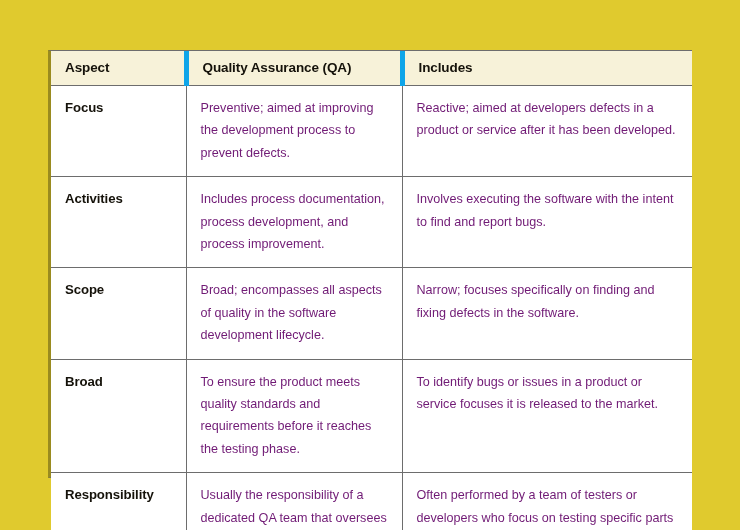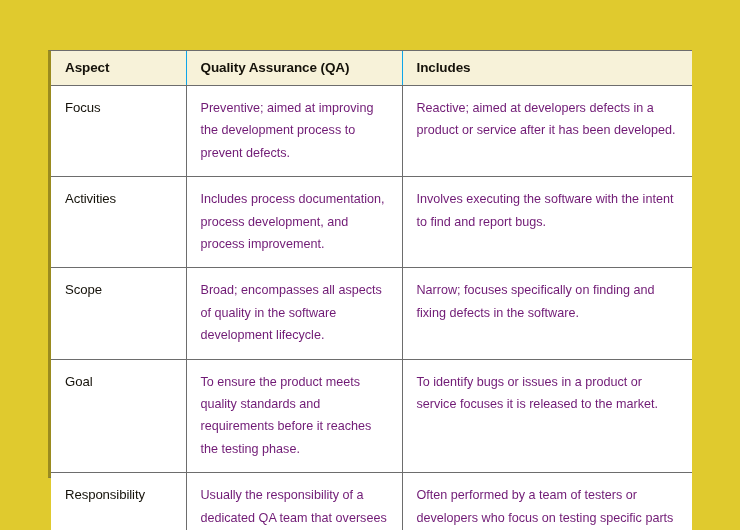--- a/index.html
+++ b/index.html
@@ -50,40 +50,40 @@
     vertical-align: middle;
     font-size: 13.5px;
     font-weight: bold;
     color: #15120a;
     padding: 9px 14px 10px 14px;
     height: 33px;
     box-sizing: border-box;
     letter-spacing: -0.1px;
   }
   table.cmp thead th + th {
-    border-left: 1px solid #0ea5e9;
+    border-left: 5px solid #0ea5e9;
   }
 
   table.cmp tbody td {
     border-top: 1px solid #6d6d6d;
     vertical-align: top;
     padding: 11px 14px 12px 14px;
     font-size: 12.6px;
     line-height: 1.78;
     color: #701a75;
     box-sizing: border-box;
   }
   table.cmp tbody tr:first-child td {
     border-top: none;
   }
   table.cmp tbody td + td {
     border-left: 1px solid #6d6d6d;
   }
   table.cmp tbody td.aspect {
-    font-weight: normal;
+    font-weight: bold;
     font-size: 13.2px;
     color: #15120a;
     line-height: 1.6;
     letter-spacing: -0.1px;
   }
 </style>
 </head>
 <body>
 
 <div class="canvas">
@@ -111,21 +111,21 @@
           <td class="aspect">Activities</td>
           <td>Includes process documentation, process development, and process improvement.</td>
           <td>Involves executing the software with the intent to find and report bugs.</td>
         </tr>
         <tr>
           <td class="aspect">Scope</td>
           <td>Broad; encompasses all aspects of quality in the software development lifecycle.</td>
           <td>Narrow; focuses specifically on finding and fixing defects in the software.</td>
         </tr>
         <tr>
-          <td class="aspect">Goal</td>
+          <td class="aspect">Broad</td>
           <td>To ensure the product meets quality standards and requirements before it reaches the testing phase.</td>
           <td>To identify bugs or issues in a product or service focuses it is released to the market.</td>
         </tr>
         <tr>
           <td class="aspect">Responsibility</td>
           <td>Usually the responsibility of a dedicated QA team that oversees the entire development process.</td>
           <td>Often performed by a team of testers or developers who focus on testing specific parts of the product.</td>
         </tr>
       </tbody>
     </table>

